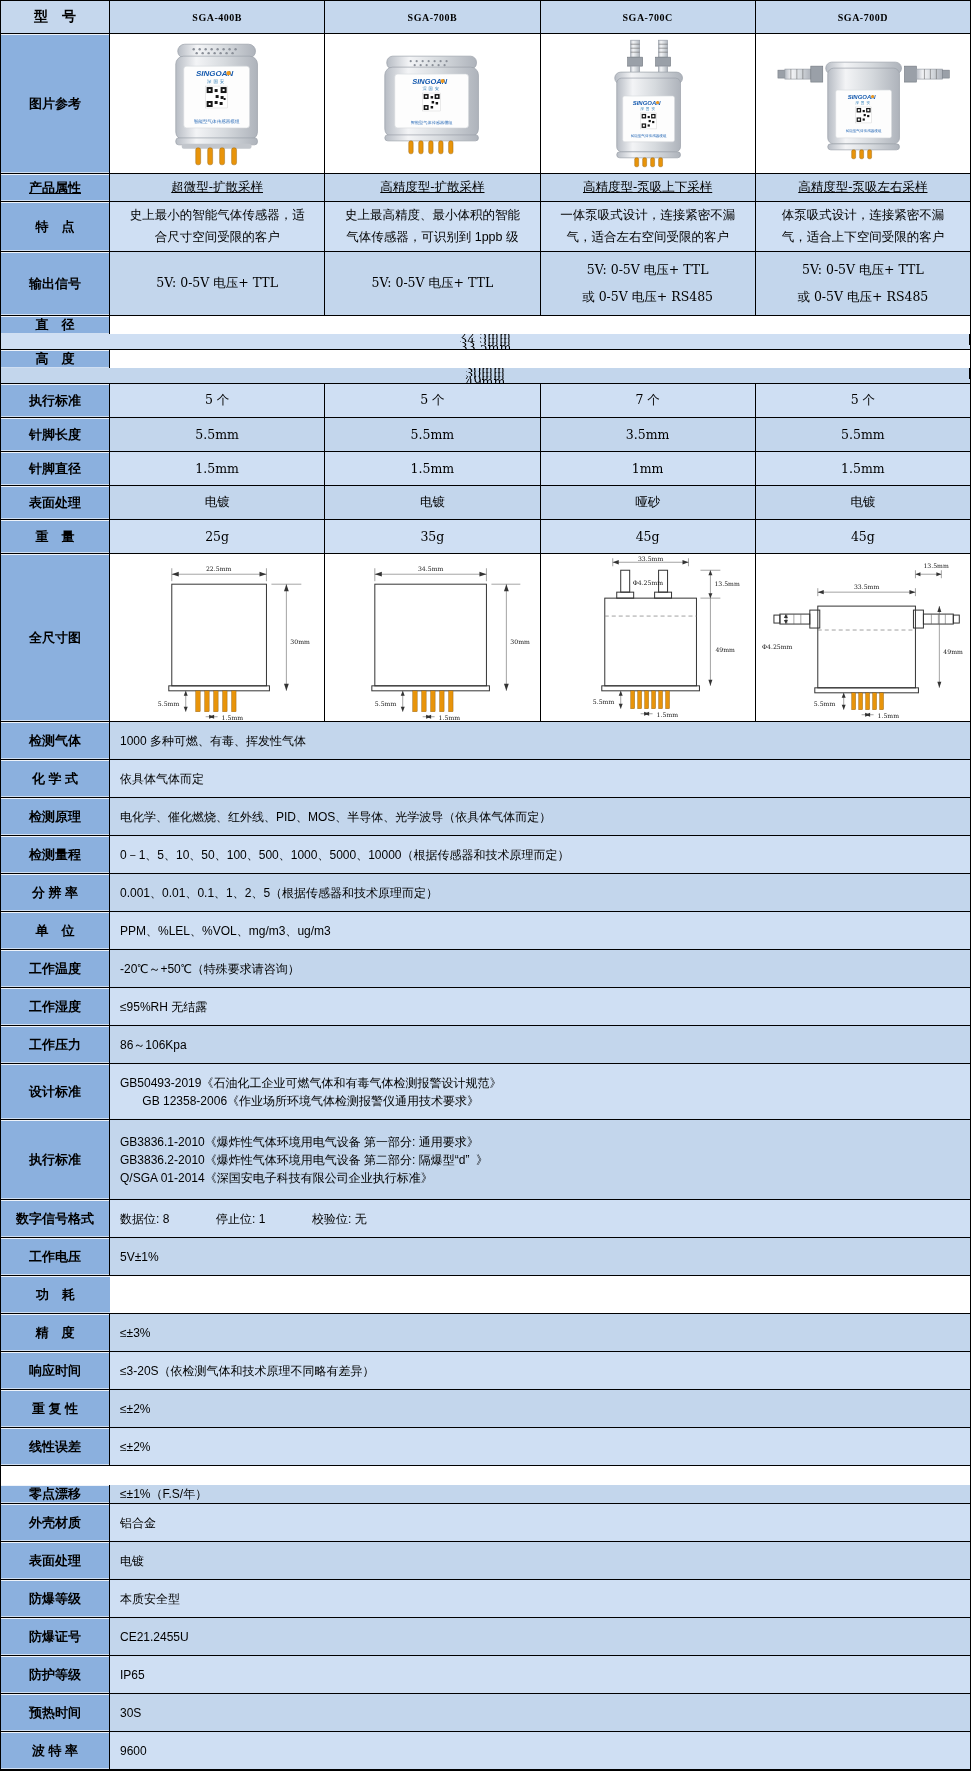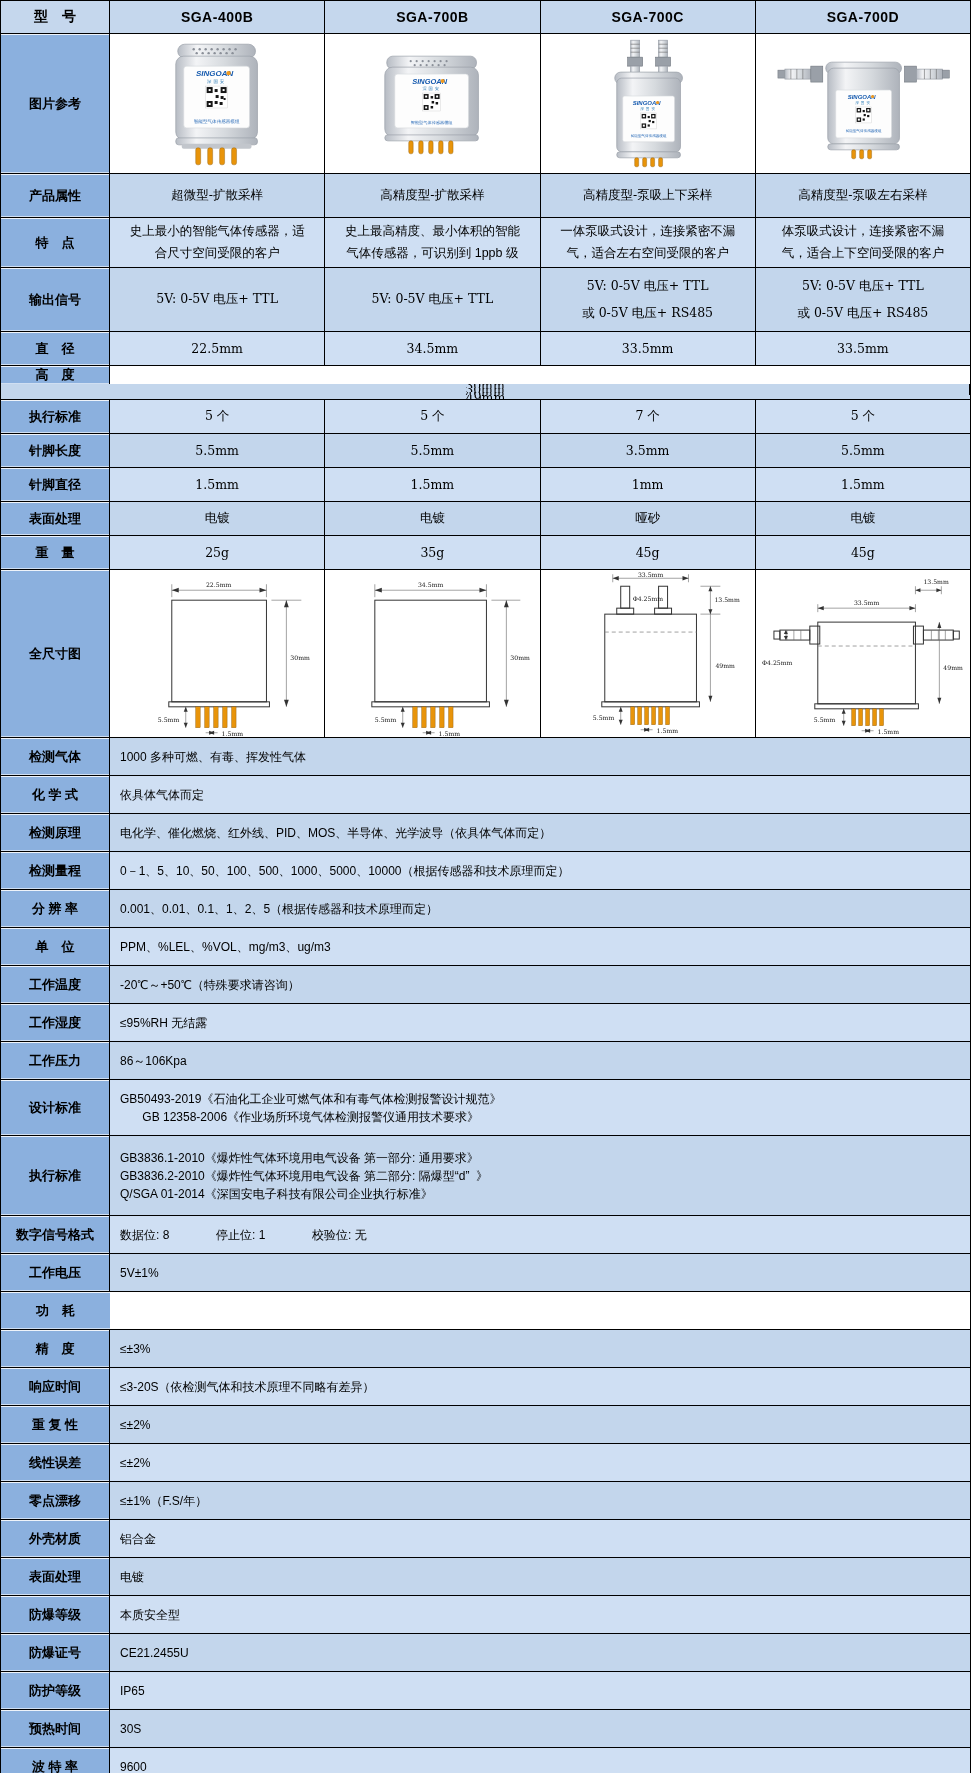--- a/index.html
+++ b/index.html
@@ -5,22 +5,22 @@
   html,body{margin:0;padding:0;background:#fff;color:#000;
     font-family:"Liberation Sans","DejaVu Sans",sans-serif;}
   .tbl{width:971px;border:1px solid #000;box-sizing:border-box;background:#fff;}
   .row{display:flex;border-bottom:1px solid #000;box-sizing:border-box;}
   .cell{box-sizing:border-box;border-right:1px solid #000;display:flex;
     align-items:center;justify-content:center;text-align:center;overflow:hidden;}
   .cell:last-child{border-right:none;}
   .label{width:109px;flex:none;background:var(--label);font-weight:bold;font-size:13px;
     box-shadow:inset 0 1px 0 rgba(255,255,255,.85), inset 0 -1px 0 rgba(255,255,255,.6);}
   .hlabel{width:109px;flex:none;background:var(--hdr);font-weight:bold;font-size:14px;}
-  .hmodel{flex:1;background:var(--hdr);font-weight:bold;font-size:14px;letter-spacing:.5px;
-    font-family:Liberation Sans, sans-serif;}
+  .hmodel{flex:1;background:var(--hdr);font-weight:bold;font-size:10px;letter-spacing:.5px;
+    font-family:Liberation Serif, serif;}
   .col{flex:1;font-family:"DejaVu Serif","Liberation Serif",serif;font-size:12.5px;}
   .shade-a .col{background:var(--rowA);}
   .shade-b .col{background:var(--rowB);text-align:center;}
   .white .col{background:#fff;padding:0;}
   .feat .col{font-family:"Liberation Sans",sans-serif;font-size:12.5px;line-height:1.7;
     padding:2px 14px;}
   .multiline .col{white-space:pre-line;line-height:2.1;}
   .full-val{justify-content:flex-start;text-align:left;padding:0 10px;white-space:pre-wrap;
     font-size:12px;line-height:1.5;font-family:"Liberation Sans",sans-serif;}
   svg{display:block;}
@@ -271,21 +271,21 @@
         <g>
           <rect class="pin" x="96" y="116" width="4" height="9" rx="1.5" fill="#c9a24e"></rect>
           <rect class="pin" x="104" y="116" width="4" height="9" rx="1.5" fill="#c9a24e"></rect>
           <rect class="pin" x="112" y="116" width="4" height="9" rx="1.5" fill="#c9a24e"></rect>
         </g>
       </svg>
     </div>
   </div>
 
   <div id="spec-rows">
-      <div class="row spec shade-a" style="height: 44px;">
+      <div class="row spec shade-a" style="height: 28px; text-decoration: underline;">
         <div class="cell label">产品属性</div>
         <div class="cell col">超微型-扩散采样</div>
         <div class="cell col">高精度型-扩散采样</div>
         <div class="cell col">高精度型-泵吸上下采样</div>
         <div class="cell col">高精度型-泵吸左右采样</div>
       </div>
       <div class="row spec shade-b feat" style="height: 50px;">
         <div class="cell label">特　点</div>
         <div class="cell col">史上最小的智能气体传感器，适合尺寸空间受限的客户</div>
         <div class="cell col">史上最高精度、最小体积的智能气体传感器，可识别到 1ppb 级</div>
@@ -294,21 +294,21 @@
       </div>
       <div class="row spec shade-a multiline" style="height: 64px;">
         <div class="cell label">输出信号</div>
         <div class="cell col">5V: 0-5V 电压+ TTL</div>
         <div class="cell col">5V: 0-5V 电压+ TTL</div>
         <div class="cell col">5V: 0-5V 电压+ TTL
 或 0-5V 电压+ RS485</div>
         <div class="cell col">5V: 0-5V 电压+ TTL
 或 0-5V 电压+ RS485</div>
       </div>
-      <div class="row spec shade-b" style="height: 34px;">
+      <div class="row spec shade-b" style="height: 34px; flex-direction: column;">
         <div class="cell label">直　径</div>
         <div class="cell col">22.5mm</div>
         <div class="cell col">34.5mm</div>
         <div class="cell col">33.5mm</div>
         <div class="cell col">33.5mm</div>
       </div>
       <div class="row spec shade-a" style="height: 34px; flex-direction: column;">
         <div class="cell label">高　度</div>
         <div class="cell col">30mm</div>
         <div class="cell col">30mm</div>
@@ -581,21 +581,21 @@
         <div class="cell col full-val">≤3-20S（依检测气体和技术原理不同略有差异）</div>
       </div>
       <div class="row full shade-a" style="height: 38px;">
         <div class="cell label">重 复 性</div>
         <div class="cell col full-val">≤±2%</div>
       </div>
       <div class="row full shade-b" style="height: 38px;">
         <div class="cell label">线性误差</div>
         <div class="cell col full-val">≤±2%</div>
       </div>
-      <div class="row full shade-a" style="height: 38px;">
+      <div class="row full shade-a" style="height: 38px; align-items: flex-end;">
         <div class="cell label">零点漂移</div>
         <div class="cell col full-val">≤±1%（F.S/年）</div>
       </div>
       <div class="row full shade-b" style="height: 38px;">
         <div class="cell label">外壳材质</div>
         <div class="cell col full-val">铝合金</div>
       </div>
       <div class="row full shade-a" style="height: 38px;">
         <div class="cell label">表面处理</div>
         <div class="cell col full-val">电镀</div>

